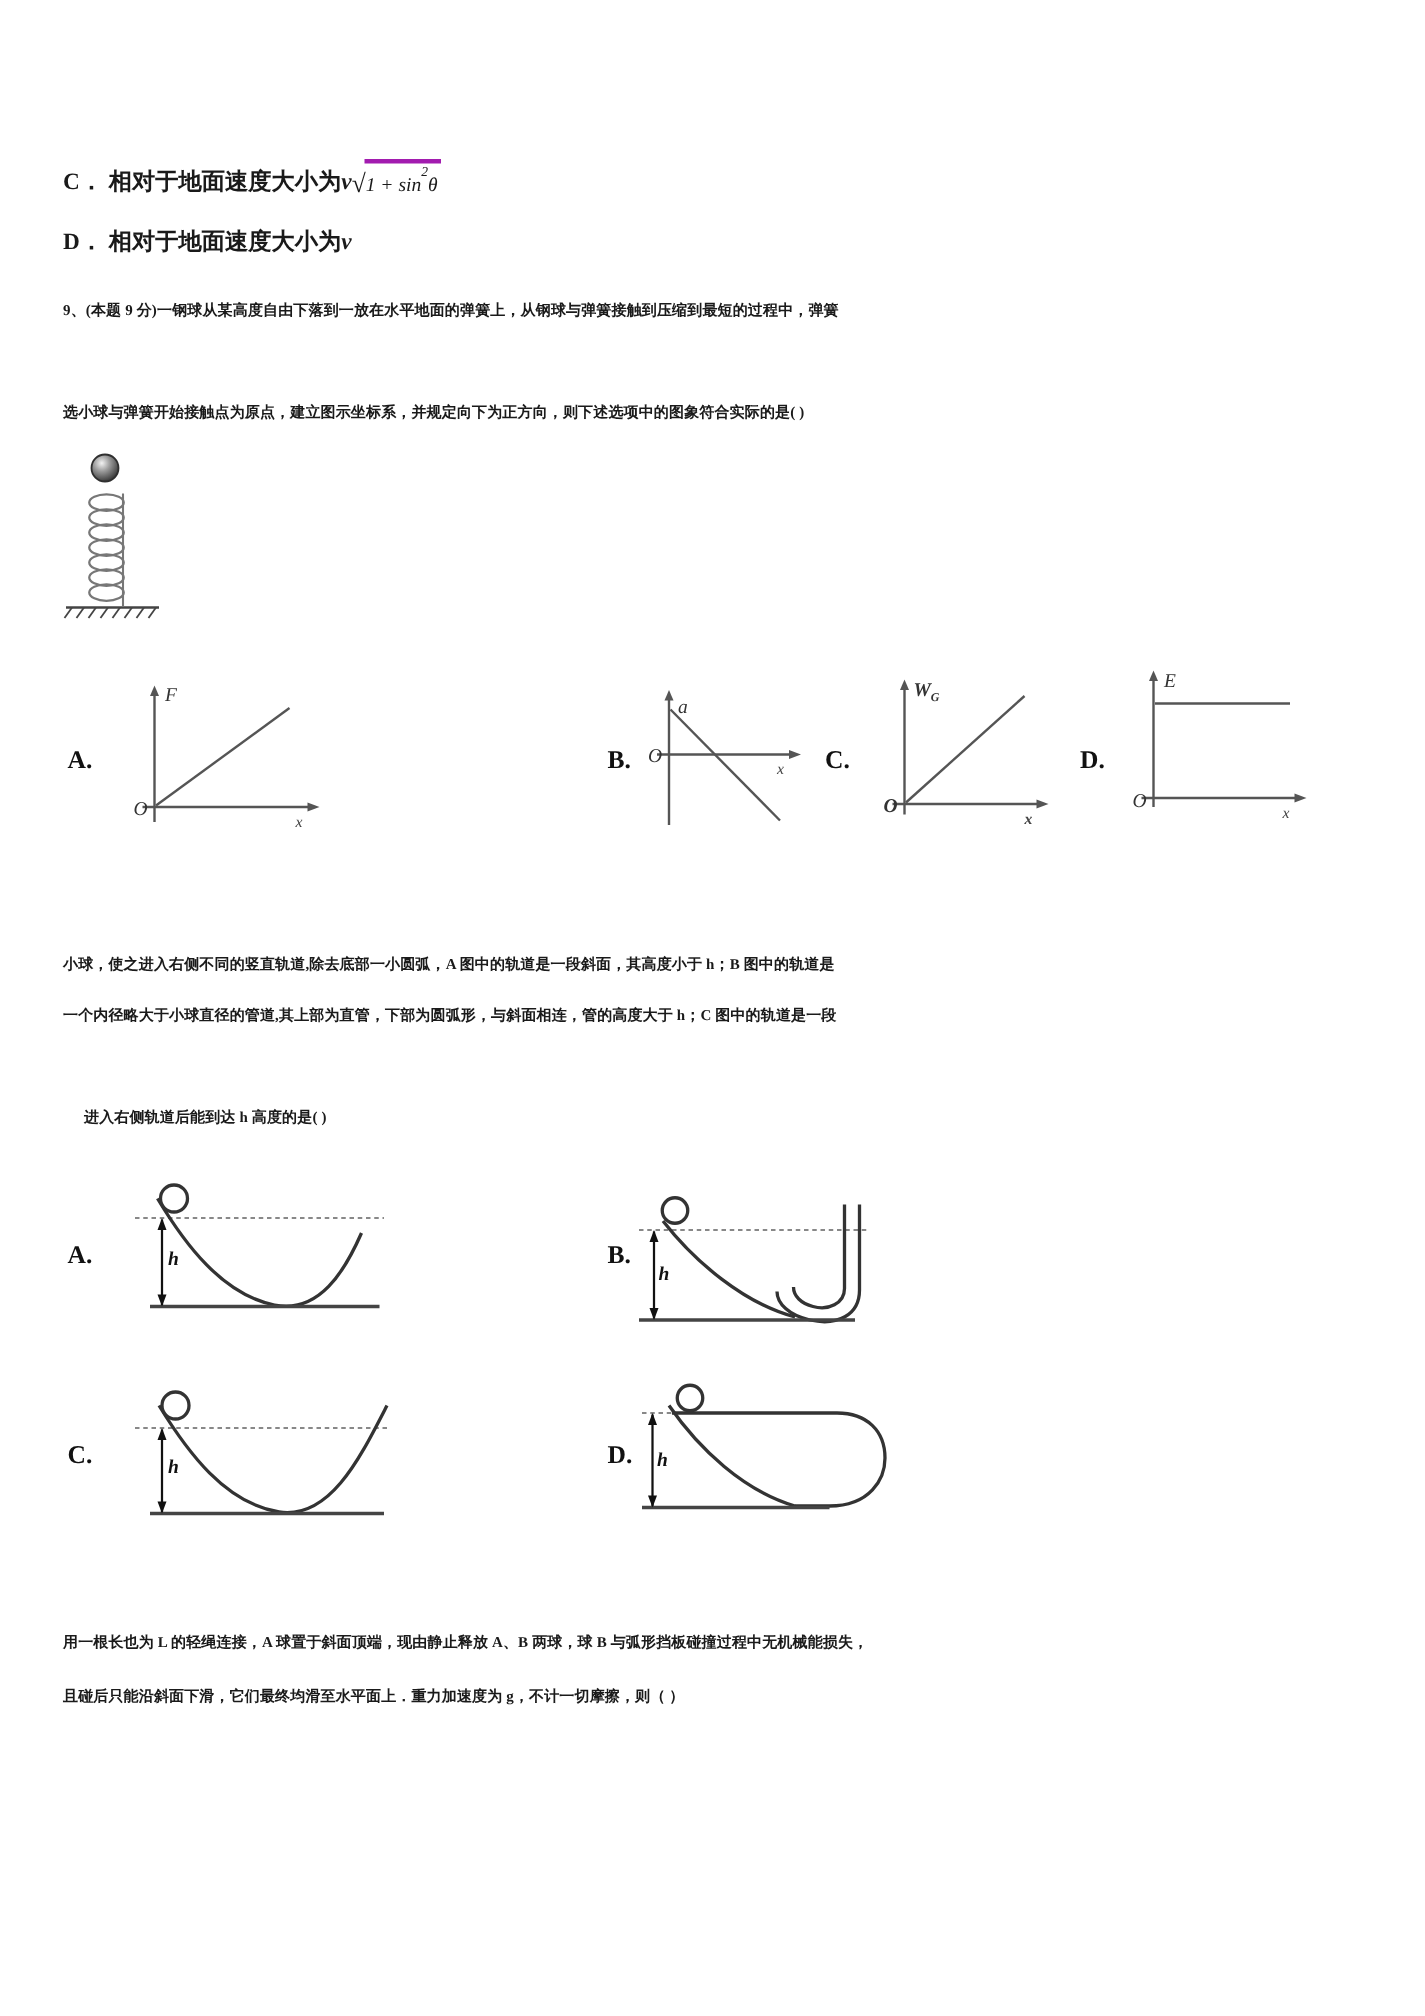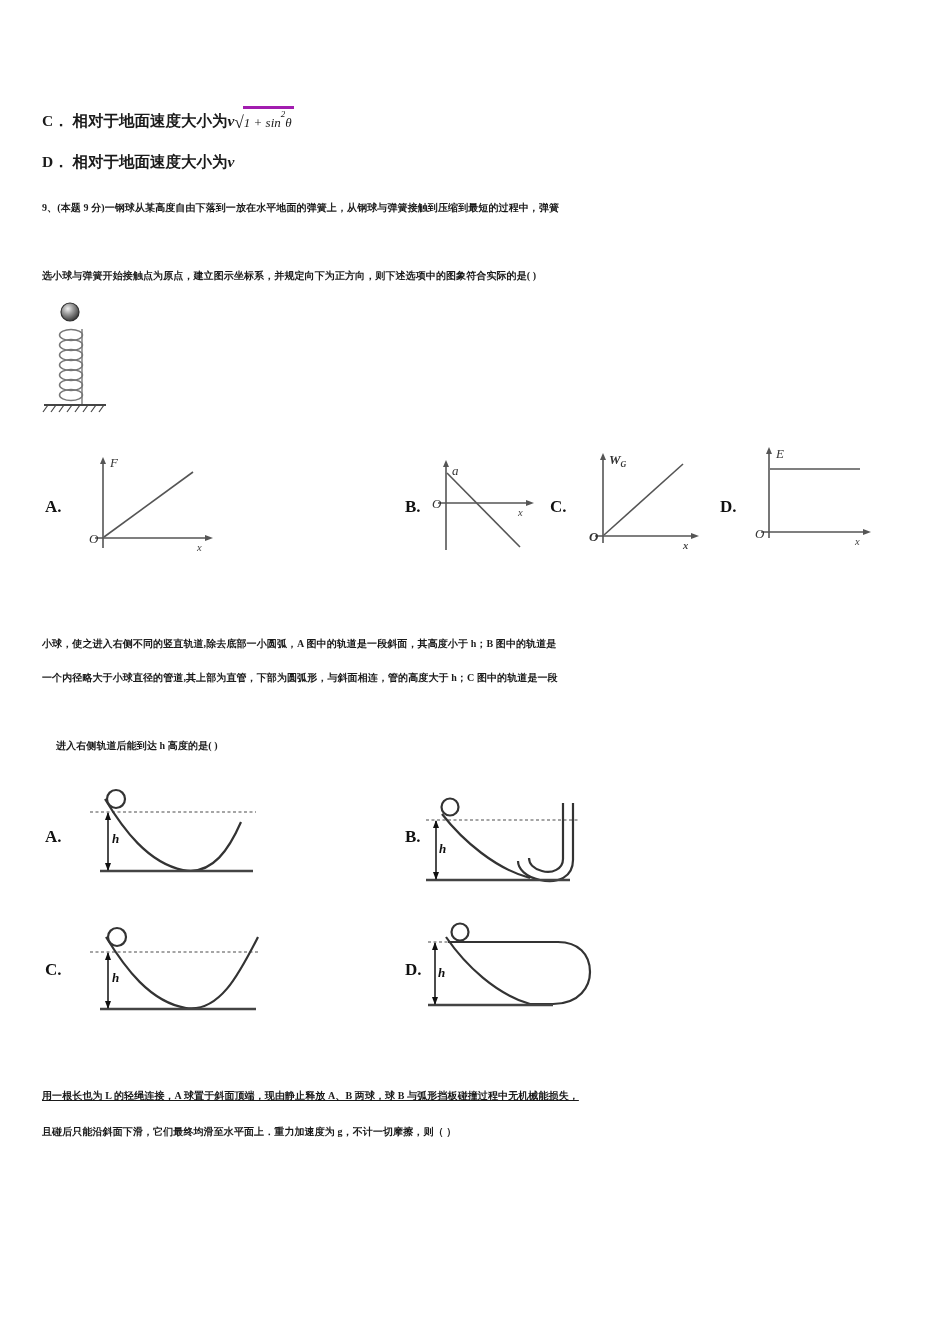--- a/index.html
+++ b/index.html
@@ -269,16 +269,16 @@
       <path class="track" d="M 112 84 L 135 84 C 162 84, 172 66, 172 52 C 172 34, 160 22, 140 22 L 30 22"></path>
       <line class="ground" x1="10" y1="85" x2="135" y2="85"></line>
       <circle class="ball" cx="42" cy="12" r="8.5"></circle>
       <line x1="17" y1="23" x2="17" y2="84" stroke="#111" stroke-width="1.5"></line>
       <polygon points="17,22 14,30 20,30" fill="#111"></polygon>
       <polygon points="17,85 14,77 20,77" fill="#111"></polygon>
       <text class="hlabel" x="20" y="57">h</text>
     </svg>
   </div>
 
-  <div class="qline" style="left:42px; top:1086px;text-decoration:underline;">用一根长也为 L 的轻绳连接，A 球置于斜面顶端，现由静止释放 A、B 两球，球 B 与弧形挡板碰撞过程中无机械能损失，</div>
+  <div class="qline" style="left:42px; top:1086px;">用一根长也为 L 的轻绳连接，A 球置于斜面顶端，现由静止释放 A、B 两球，球 B 与弧形挡板碰撞过程中无机械能损失，</div>
   <div class="qline" style="left:42px; top:1122px;text-align:right;">且碰后只能沿斜面下滑，它们最终均滑至水平面上．重力加速度为 g，不计一切摩擦，则（   ）</div>
 
 </div>
 
 </body></html>

